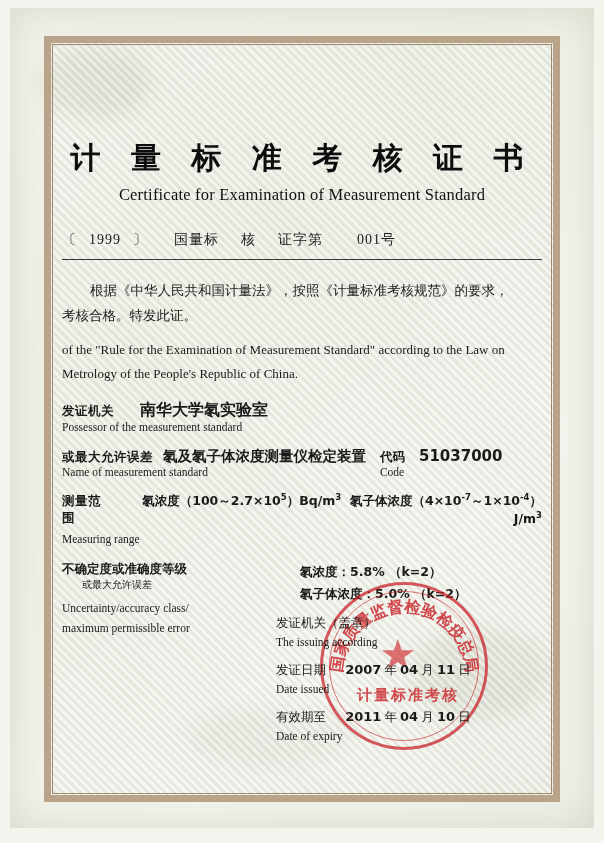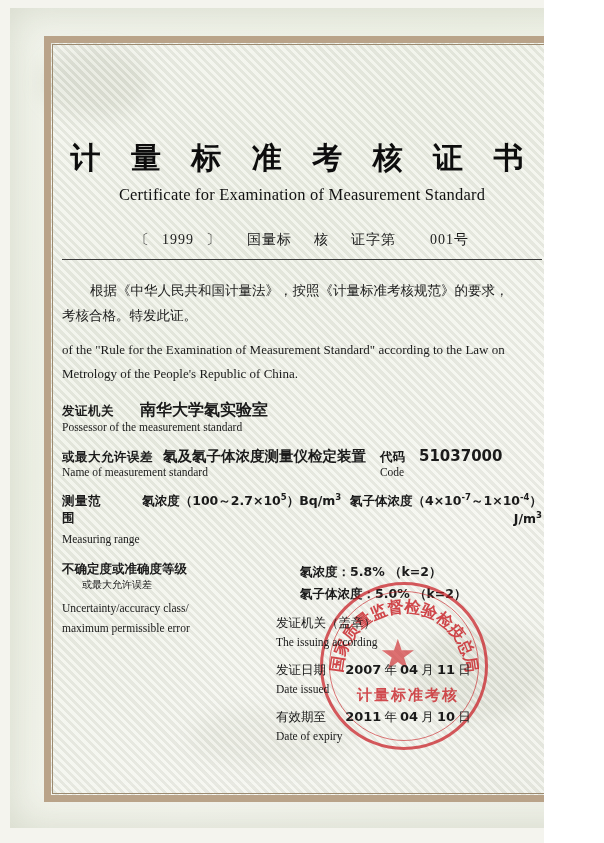--- a/index.html
+++ b/index.html
@@ -2,21 +2,21 @@
 <html><head>
 <meta charset="utf-8">
 <style>
   html, body {
     margin: 0;
     padding: 0;
     background: #ffffff;
   }
   #page {
     position: relative;
-    width: 544px;
+    width: 604px;
     height: 843px;
     background: #f4f4ee;
     overflow: hidden;
     font-family: "Liberation Serif", serif;
     color: #1a1a1a;
   }
   
   #paper {
     position: absolute;
     left: 10px;
@@ -65,21 +65,21 @@
   }
   .title-en {
     text-align: center;
     font-size: 16.5px;
     margin-top: 6px;
     letter-spacing: 0.2px;
     color: #111;
   }
   .cert-no-row {
     margin-top: 26px;
-    text-align: center;
+    text-align: left;
     font-size: 14px;
     letter-spacing: 1px;
   }
   .cert-no-row .yr { padding: 0 12px; }
   .cert-no-row .sp1 { display:inline-block; width:26px; }
   .cert-no-row .sp2 { display:inline-block; width:22px; }
   .cert-no-row .sp3 { display:inline-block; width:34px; }
   .rule {
     margin-top: 10px;
     border-top: 1.4px solid #3a3a3a;

